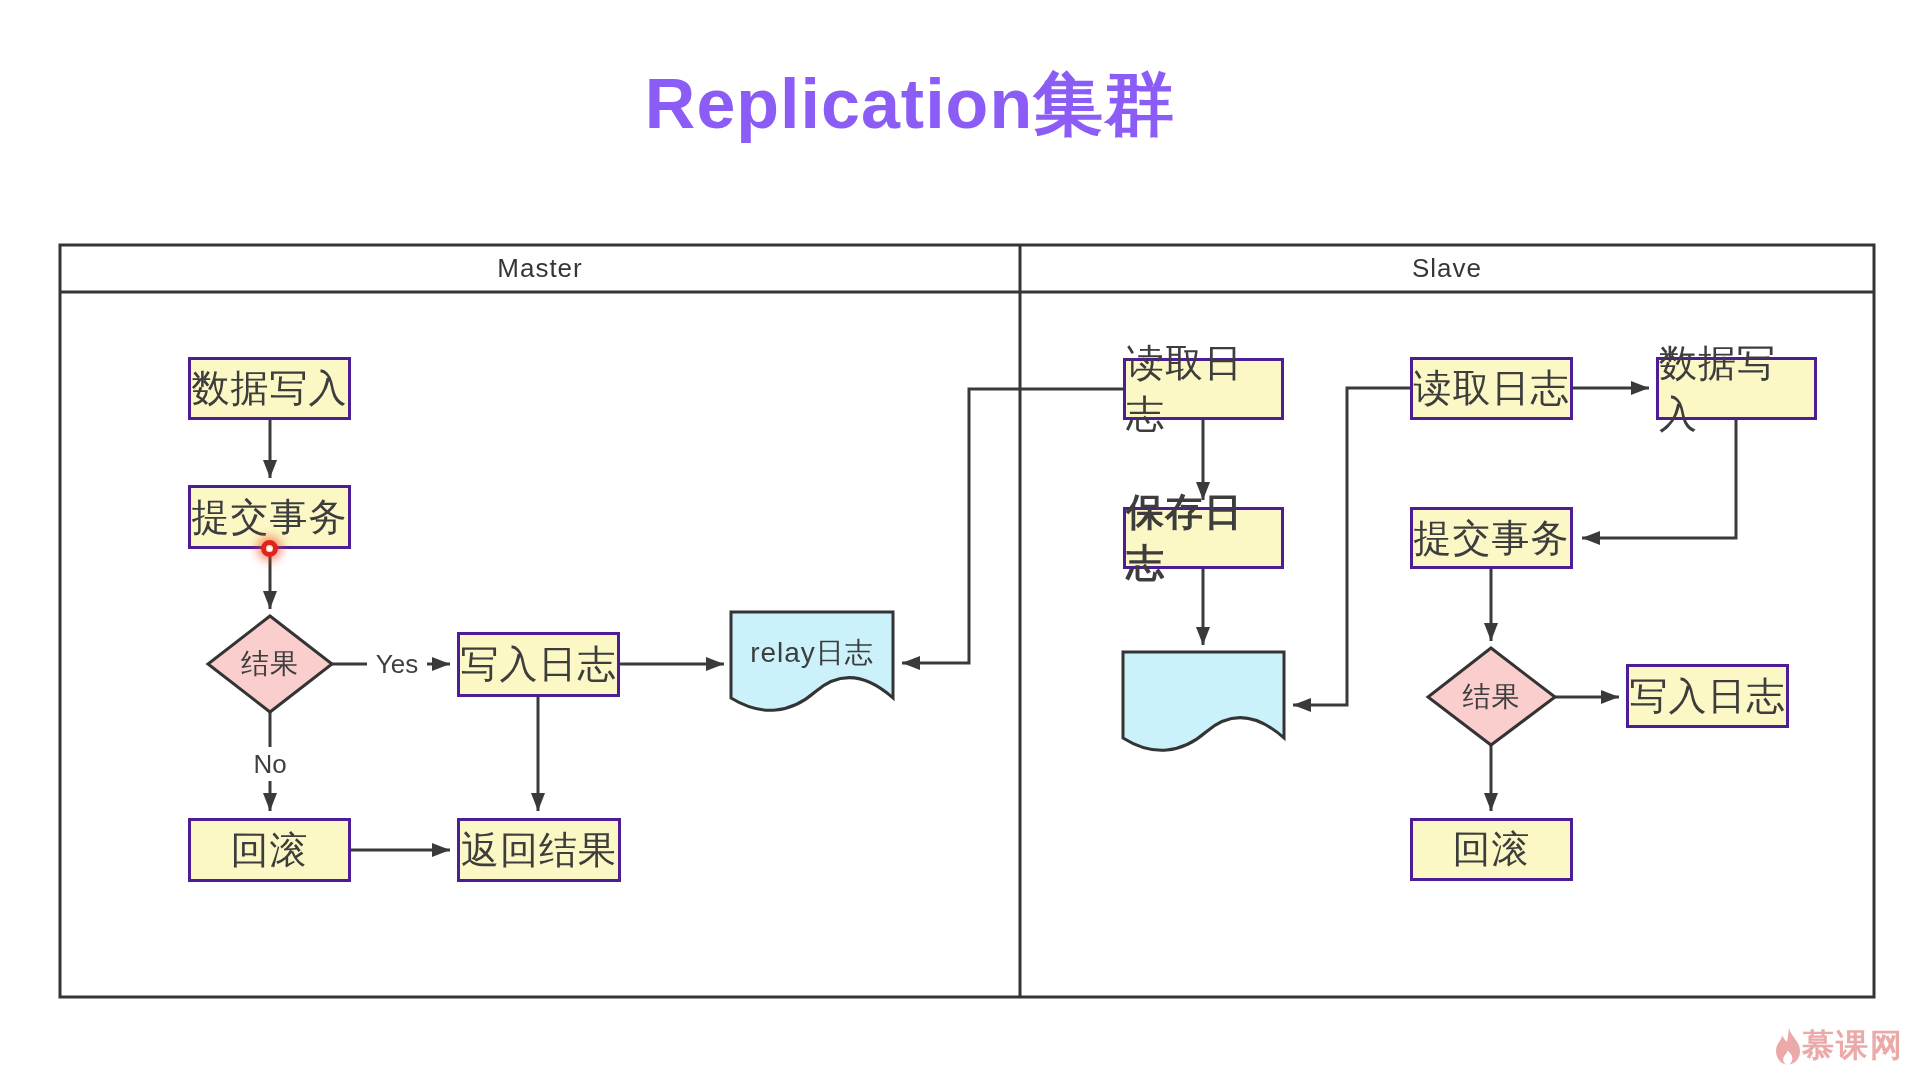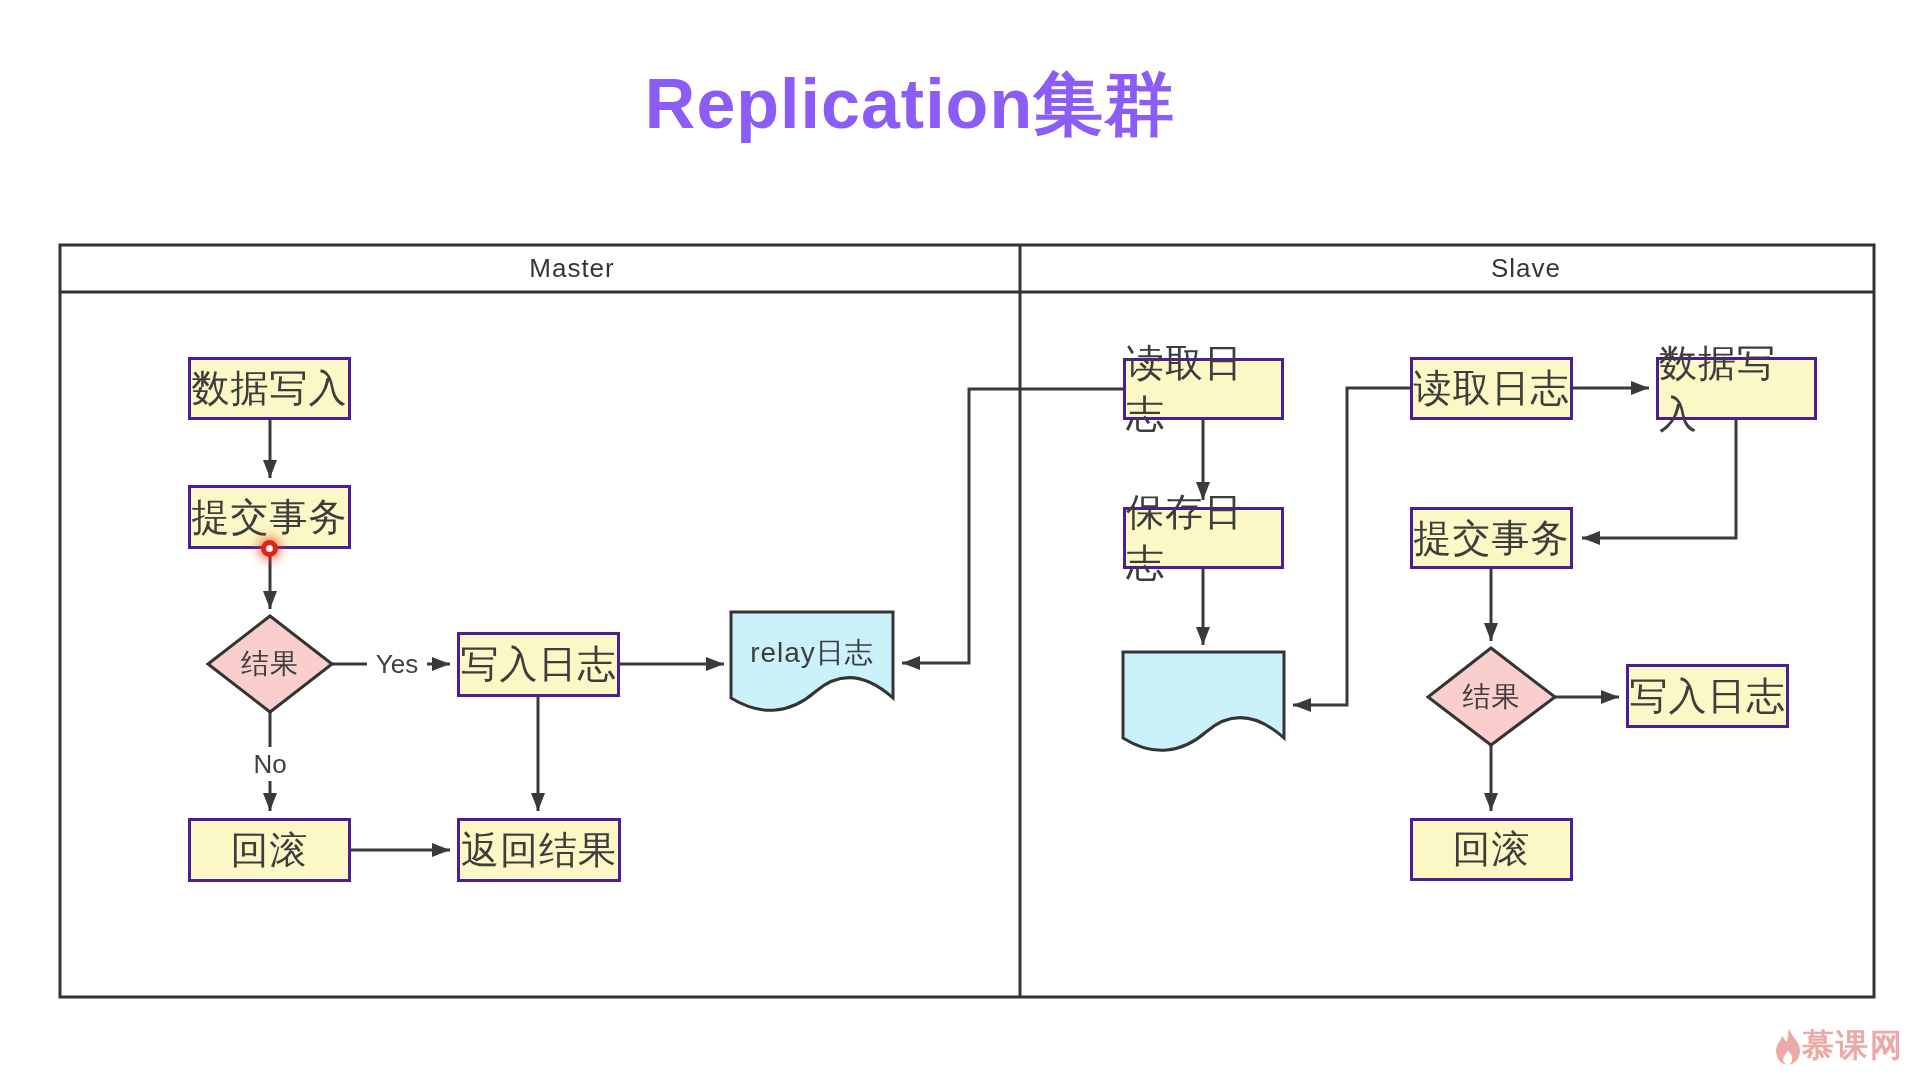--- a/index.html
+++ b/index.html
@@ -7,24 +7,24 @@
     position:relative;width:1920px;height:1080px;background:#ffffff;overflow:hidden;
     font-family:"Liberation Sans","DejaVu Sans",sans-serif;color:#3d3d3d;
   }
   .title{
     position:absolute;left:910px;top:58px;transform:translateX(-50%);
     font-size:70px;font-weight:bold;color:#8b5cf6;white-space:nowrap;letter-spacing:1px;
   }
   .layer{position:absolute;left:0;top:0;width:1920px;height:1080px;}
   .hdr{
     position:absolute;display:flex;align-items:center;justify-content:center;
-    font-size:26px;color:#363636;letter-spacing:1px;margin-left:32px;
+    font-size:26px;color:#363636;letter-spacing:1px;
   }
   .hdr.master{left:60px;top:245px;width:960px;height:47px;}
-  .hdr.slave{left:1020px;top:245px;width:854px;height:47px;padding-left:47px;}
+  .hdr.slave{left:1020px;top:245px;width:854px;height:47px;}
   .box{
     position:absolute;background:#fbf8c5;border:3px solid #4c1d95;box-sizing:border-box;
     display:flex;align-items:center;justify-content:center;
     font-size:38px;color:#3d3d3d;letter-spacing:1px;
   }
   .shape-label{
     position:absolute;display:flex;align-items:center;justify-content:center;
     font-size:28px;color:#3d3d3d;letter-spacing:1px;pointer-events:none;
   }
   .edge-label{
@@ -96,21 +96,21 @@
 
   <div class="shape-label" style="left:208px;top:616px;width:124px;height:96px;">结果</div>
   <div class="shape-label" style="left:731px;top:612px;width:162px;height:82px;">relay日志</div>
 
   <div class="edge-label" style="left:367px;top:647px;width:60px;height:34px;">Yes</div>
   <div class="edge-label" style="left:240px;top:747px;width:60px;height:34px;">No</div>
 
   <div class="reddot"></div>
 
   <div class="box" style="left:1123px;top:358px;width:161px;height:62px;">读取日志</div>
-  <div class="box" style="left:1123px;top:507px;width:161px;height:62px;">保存日志</div>
+  <div class="box" style="left:1123px;top:507px;width:161px;height:62px;font-weight:bold;">保存日志</div>
   <div class="box" style="left:1410px;top:357px;width:163px;height:63px;">读取日志</div>
   <div class="box" style="left:1656px;top:357px;width:161px;height:63px;">数据写入</div>
   <div class="box" style="left:1410px;top:507px;width:163px;height:62px;">提交事务</div>
   <div class="box" style="left:1626px;top:664px;width:163px;height:64px;">写入日志</div>
   <div class="box" style="left:1410px;top:818px;width:163px;height:63px;">回滚</div>
 
   <div class="shape-label" style="left:1428px;top:648px;width:127px;height:97px;">结果</div>
 
   <div class="watermark">
     <svg width="28" height="40" viewBox="0 0 28 40">

